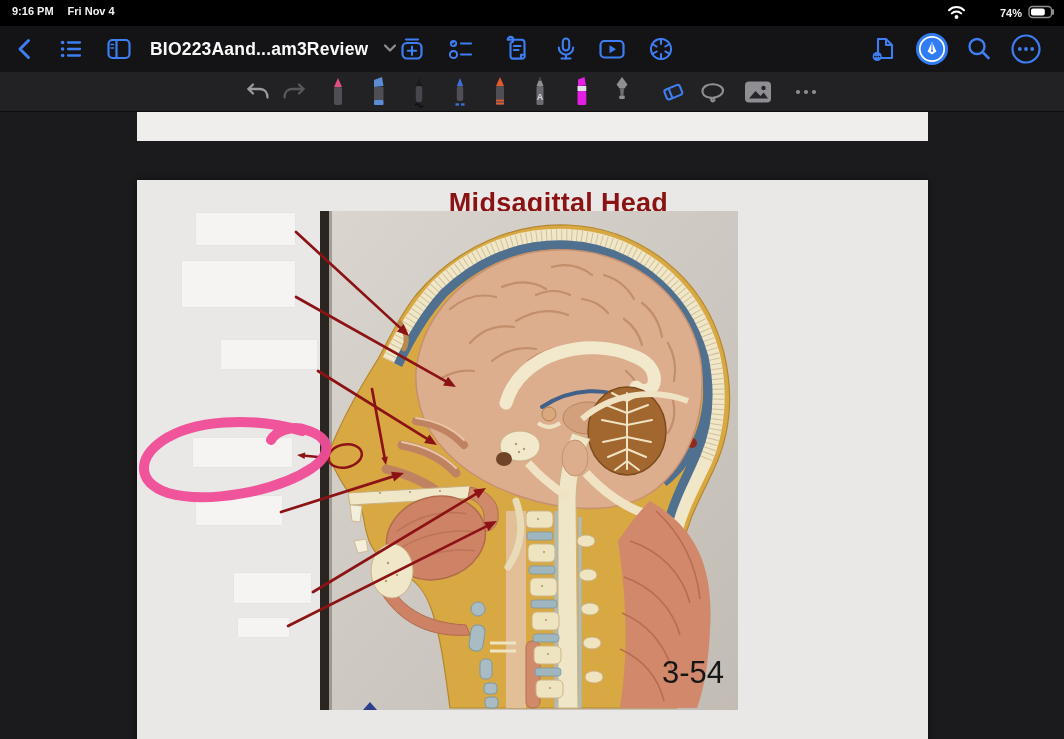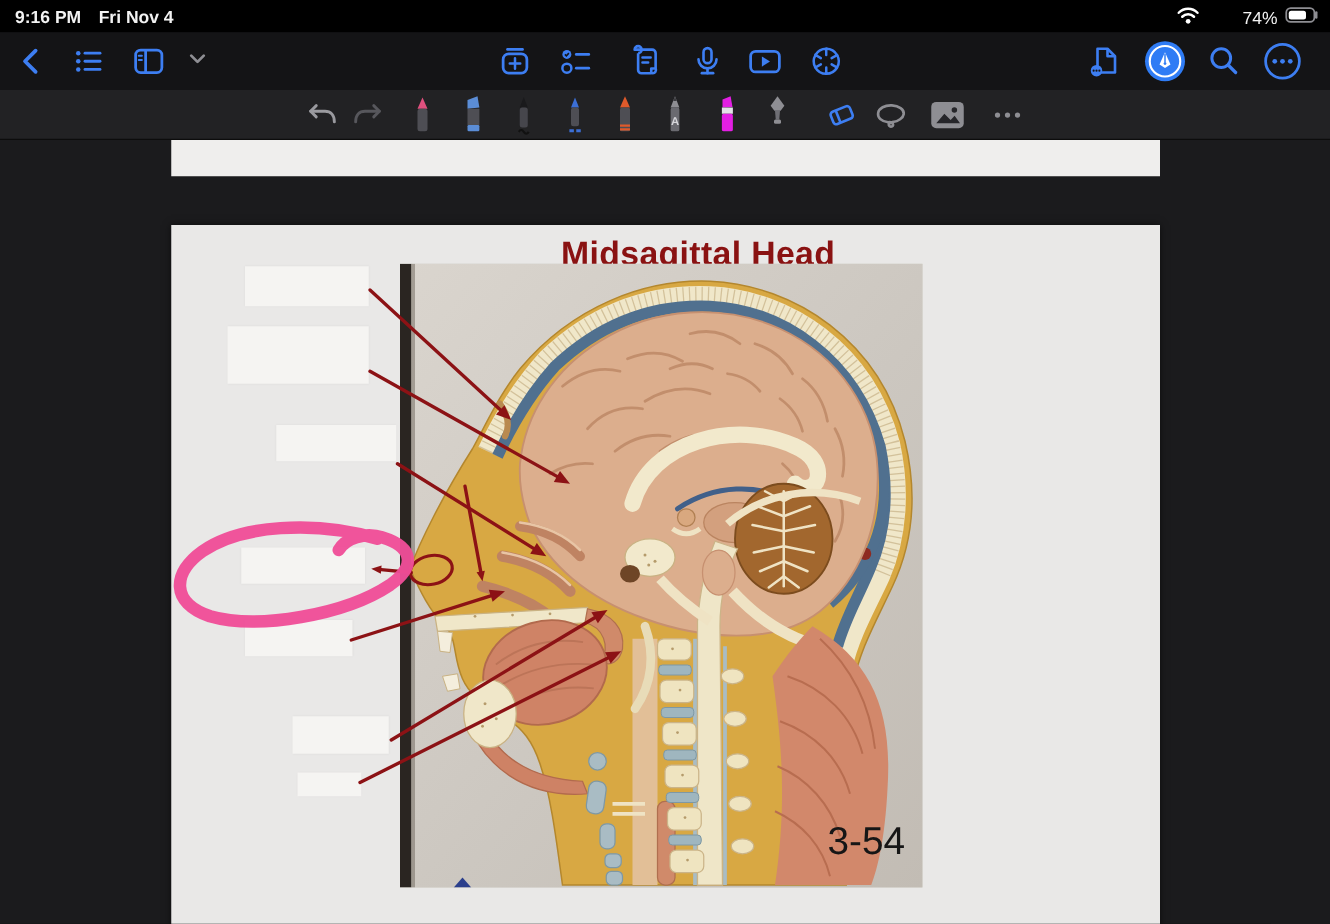--- a/index.html
+++ b/index.html
@@ -2,21 +2,21 @@
 <html><head>
 <meta charset="utf-8">
 <style>
   * { margin:0; padding:0; box-sizing:border-box; }
   html,body { width:1064px; height:739px; overflow:hidden; background:#000;
     font-family:"Liberation Sans", sans-serif; }
   .screen { position:relative; width:1064px; height:739px; background:#1B1B1D; }
 
   
   .status-bar { position:absolute; left:0; top:0; width:1064px; height:26px; background:#000;
-    color:#F2F2F2; font-size:14px; font-weight:700; }
+    color:#F2F2F2; font-size:11px; font-weight:700; }
   .status-left { position:absolute; left:12px; top:5px; display:flex; gap:14px; }
   .status-right { position:absolute; right:8px; top:4px; display:flex; align-items:center; gap:6px; }
 
   
   .nav-bar { position:absolute; left:0; top:26px; width:1064px; height:46px; background:#141416; }
   .ibtn { position:absolute; width:36px; height:36px; top:5px; display:flex; align-items:center; justify-content:center; cursor:pointer; }
   .title-wrap { position:absolute; left:150px; top:0; height:46px; display:flex; align-items:center; gap:14px; }
   .doc-title { color:#FAFAFA; font-size:17.5px; font-weight:700; letter-spacing:.2px; }
 
   
@@ -47,21 +47,21 @@
     <div class="status-right">
       <span>
         <svg width="19" height="15" viewBox="0 0 19 15">
             <g stroke="#fff" stroke-width="2" fill="none" stroke-linecap="round">
           <path d="M2 5.2 a10.5 10.5 0 0 1 15 0"></path>
               <path d="M4.8 8.4 a6.6 6.6 0 0 1 9.4 0"></path>
             </g>
           <circle cx="9.5" cy="12" r="1.9" fill="#fff"></circle>
           </svg>
       </span>
-      <span style="font-weight:400;margin-left:28px;">74%</span>
+      <span style="font-weight:700;margin-left:28px;">74%</span>
       <span>
         <svg width="28" height="16" viewBox="0 0 28 16">
           <rect x="1" y="2.5" width="22.5" height="11" rx="3.5" fill="none" stroke="#8E8E93" stroke-width="1.4"></rect>
           <rect x="3" y="4.5" width="13.8" height="7" rx="2" fill="#fff"></rect>
           <path d="M25 6 v4" stroke="#8E8E93" stroke-width="2" stroke-linecap="round"></path>
           </svg>
       </span>
     </div>
   </div>
 
@@ -90,20 +90,21 @@
           <rect x="3.5" y="5" width="21" height="18" rx="4" fill="none" stroke="#3D7EF2" stroke-width="2.2"></rect>
         <path d="M11.5 5 V23" stroke="#3D7EF2" stroke-width="2.2"></path>
         <g stroke="#3D7EF2" stroke-width="1.6" stroke-linecap="round">
             <path d="M6 9.5 h2.5"></path>
             <path d="M6 13 h2.5"></path>
           </g>
         </svg>
     </div>
 
     <div class="title-wrap">
+      <span class="doc-title">BIO223Aand...am3Review</span>
       <span>
         <svg width="16" height="12" viewBox="0 0 16 12">
             <path d="M3 3.5 L8 8.5 L13 3.5" fill="none" stroke="#8E8E93" stroke-width="2.2" stroke-linecap="round" stroke-linejoin="round"></path>
           </svg>
       </span>
     </div>
 
     <div class="ibtn" style="left:394px">
       <svg width="28" height="28" viewBox="0 0 28 28">
           <path d="M8 4.5 H20" stroke="#3D7EF2" stroke-width="2.2" stroke-linecap="round"></path>

